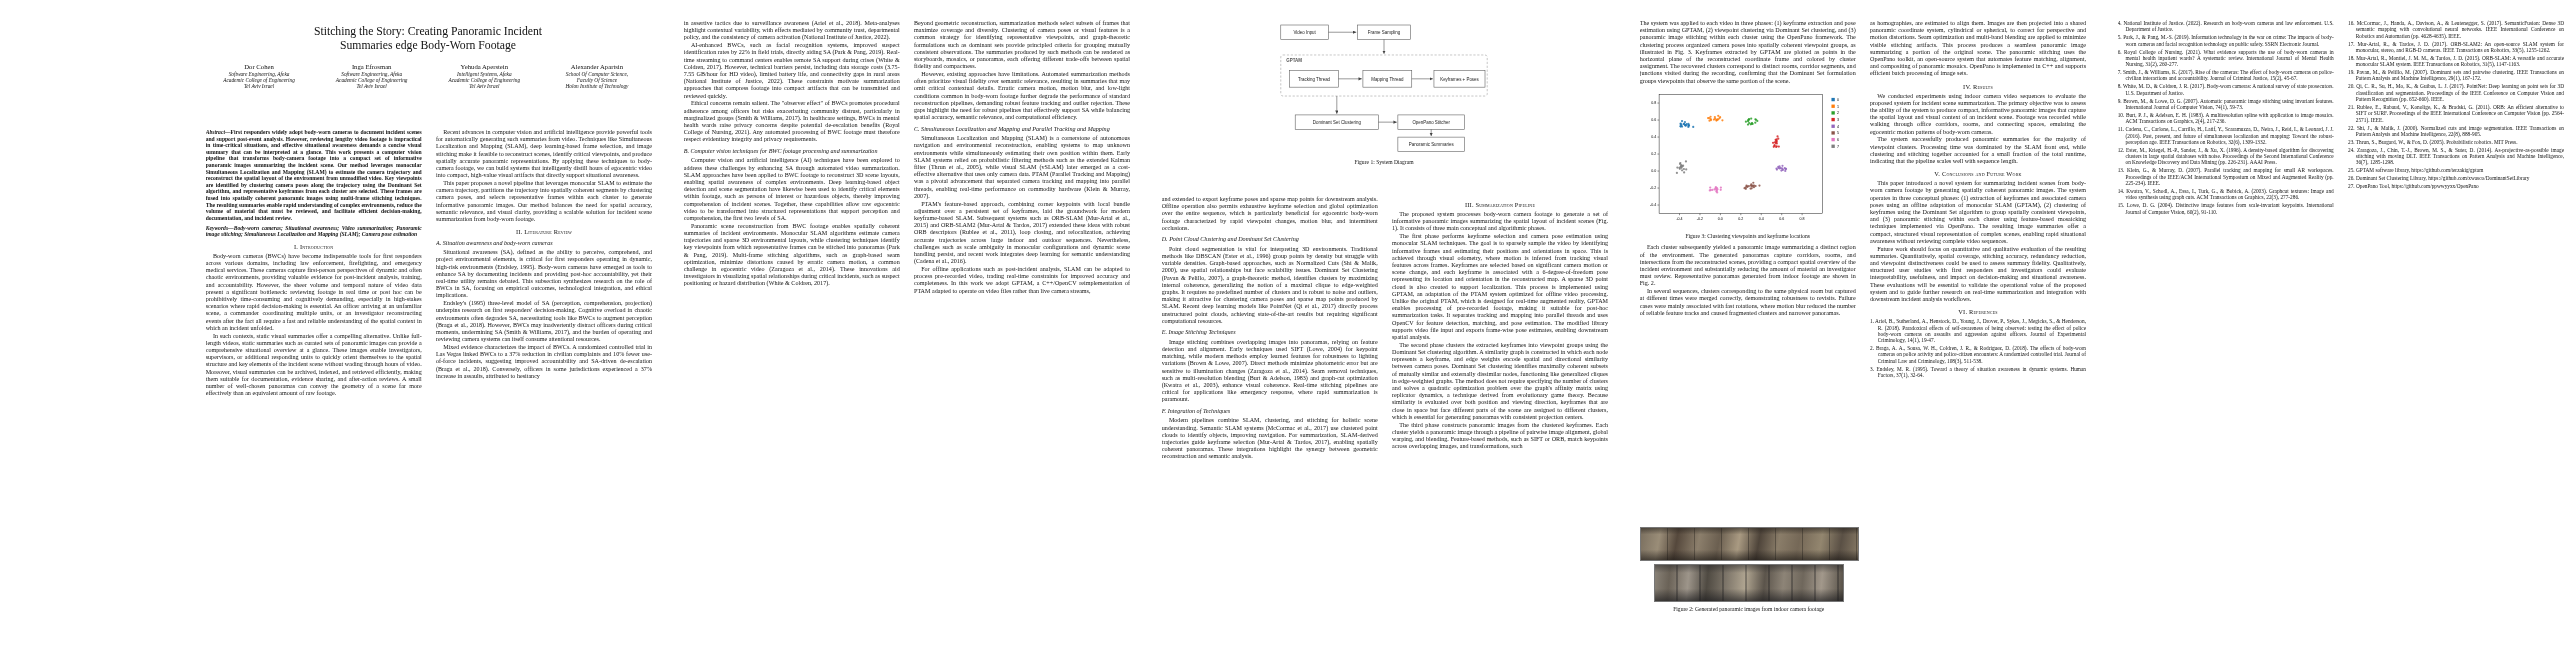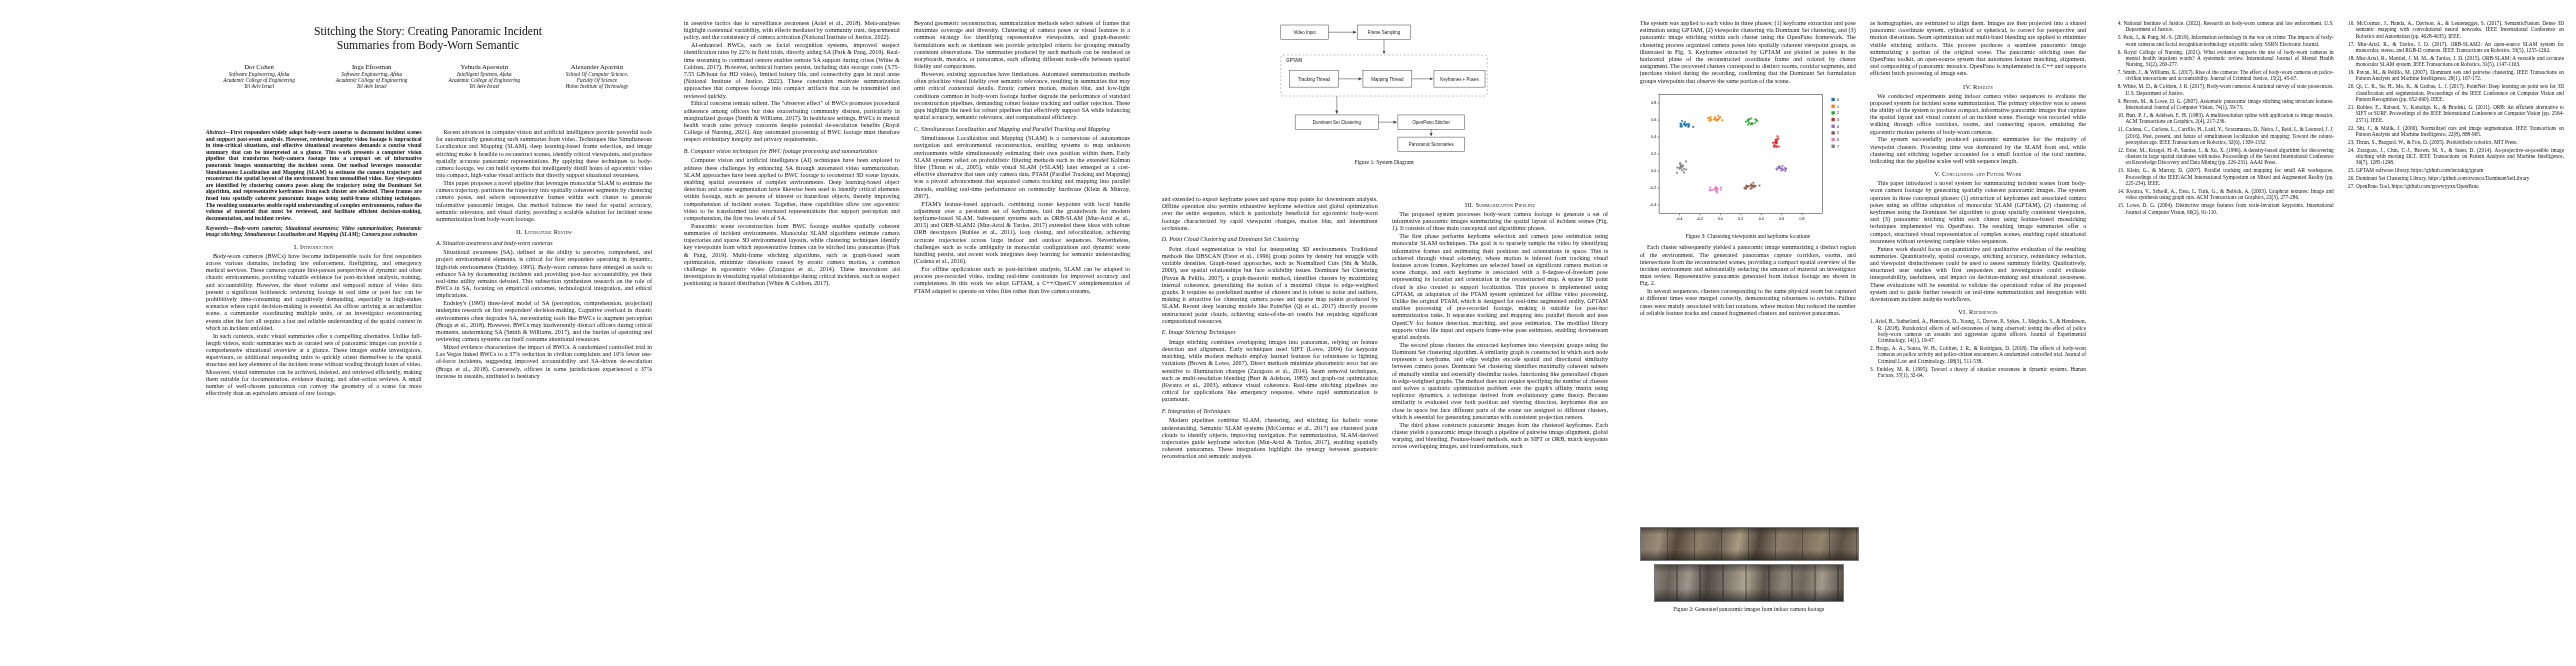--- a/index.html
+++ b/index.html
@@ -48,21 +48,21 @@
 </style>
 </head>
 <body>
 
 <div class="canvas">
 
   <section class="page" id="page1">
     <header class="p1head">
       <div class="title">
         <div>Stitching the Story: Creating Panoramic Incident</div>
-        <div>Summaries from Body-Worn Semantic</div>
+        <div>Summaries edge Body-Worn Footage</div>
       </div>
       <div class="authors">
 
           <div class="author">
             <div class="aname">Dor Cohen</div>
             <div class="aaff">Software Engineering, Afeka</div>
             <div class="aaff">Academic College of Engineering</div>
             <div class="aaff">Tel Aviv Israel</div>
           </div>
 

